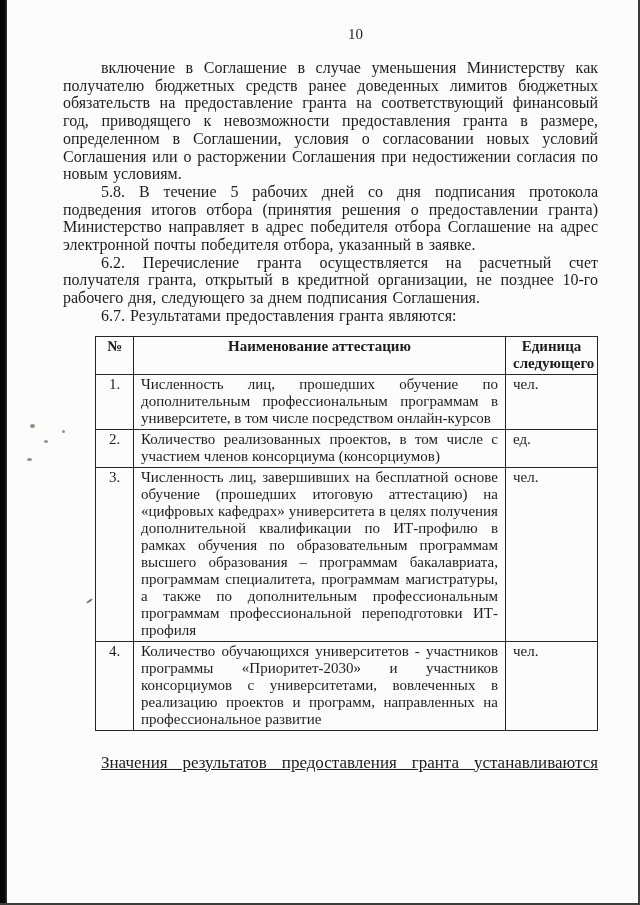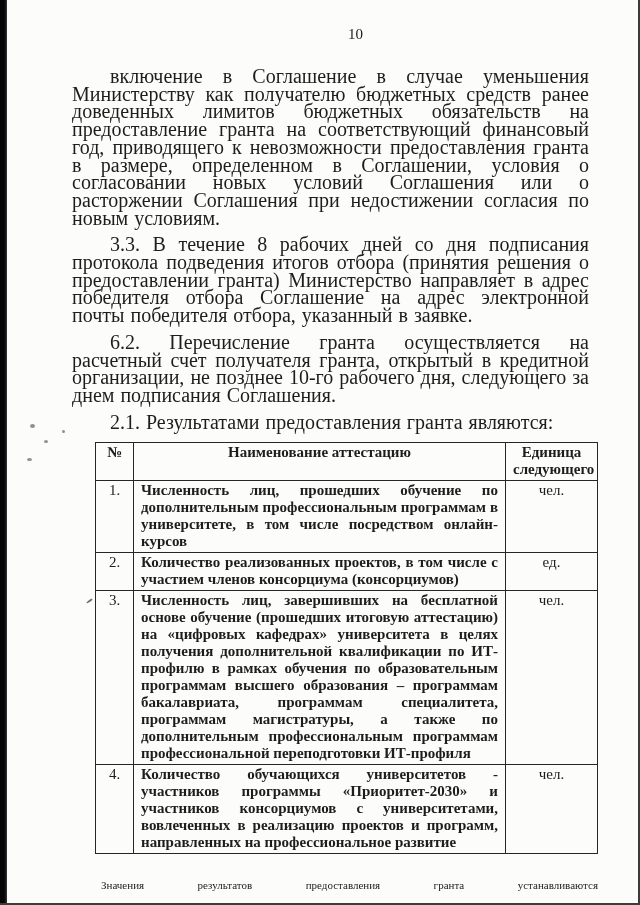--- a/index.html
+++ b/index.html
@@ -35,22 +35,22 @@
   .page-number {
     position: absolute; top: 26px; left: 348px;
     font-size: 15px;
   }
 
   .content {
     position: absolute; left: 63px; top: 59px; width: 535px;
   }
 
   .para {
-    margin: 9px;
-    font-size: 20px;
+    margin: 0;
+    font-size: 16px;
     line-height: 17.7px;
     text-align: justify;
     text-indent: 38px;
     word-spacing: 1px;
   }
 
   table.results {
     border-collapse: collapse;
     margin: 11px 0 0 32px;
     width: 502px;
@@ -61,27 +61,28 @@
   table.results td, table.results th {
     border: 1.6px solid #262626;
     vertical-align: top;
     padding: 1px 7px 2px 7px;
   }
   col.c-num  { width: 38px; }
   col.c-name { width: 372px; }
   col.c-unit { width: 92px; }
   th.h-cell { font-weight: bold; text-align: center; padding-top: 3px; padding-bottom: 3px; }
   td.cell-num { text-align: center; }
-  td.cell-name { text-align: justify; font-weight: bold; }
-  td.cell-unit { text-align: center; }
+  td.cell-name { text-align: justify; }
+  td.cell-unit { }
 
   .closing {
     margin: 23px 0 0 0;
-    font-size: 11px;
+    font-size: 17px;
     line-height: 17.7px;
+    text-decoration: underline;
   }
   .closing .jline {
     display: block;
     text-indent: 38px;
     text-align-last: justify;
     text-align: justify;
   }
   .closing .nline { display: block; }
 </style>
 </head>
@@ -94,23 +95,23 @@
 <div class="speck s2"></div>
 <div class="speck s3"></div>
 <div class="speck s4"></div>
 <div class="speck s5"></div>
 
 <div class="page-number">10</div>
 
 <div class="content">
 
   <p class="para">включение в Соглашение в случае уменьшения Министерству как получателю бюджетных средств ранее доведенных лимитов бюджетных обязательств на предоставление гранта на соответствующий финансовый год, приводящего к невозможности предоставления гранта в размере, определенном в Соглашении, условия о согласовании новых условий Соглашения или о расторжении Соглашения при недостижении согласия по новым условиям.</p>
-  <p class="para">3.3. В течение 8 рабочих дней со дня подписания протокола подведения итогов отбора (принятия решения о предоставлении гранта) Министерство направляет в адрес победителя отбора Соглашение на адрес электронной почты победителя отбора, указанный в заявке.</p>
+  <p class="para">5.8. В течение 5 рабочих дней со дня подписания протокола подведения итогов отбора (принятия решения о предоставлении гранта) Министерство направляет в адрес победителя отбора Соглашение на адрес электронной почты победителя отбора, указанный в заявке.</p>
   <p class="para">6.2. Перечисление гранта осуществляется на расчетный счет получателя гранта, открытый в кредитной организации, не позднее 10-го рабочего дня, следующего за днем подписания Соглашения.</p>
-  <p class="para">2.1.  Результатами предоставления гранта являются:</p>
+  <p class="para">6.7.  Результатами предоставления гранта являются:</p>
 
   <table class="results">
     <colgroup>
       <col class="c-num">
         <col class="c-name">
         <col class="c-unit">
     </colgroup>
     <thead>
       <tr>
         <th class="h-cell">№</th>

